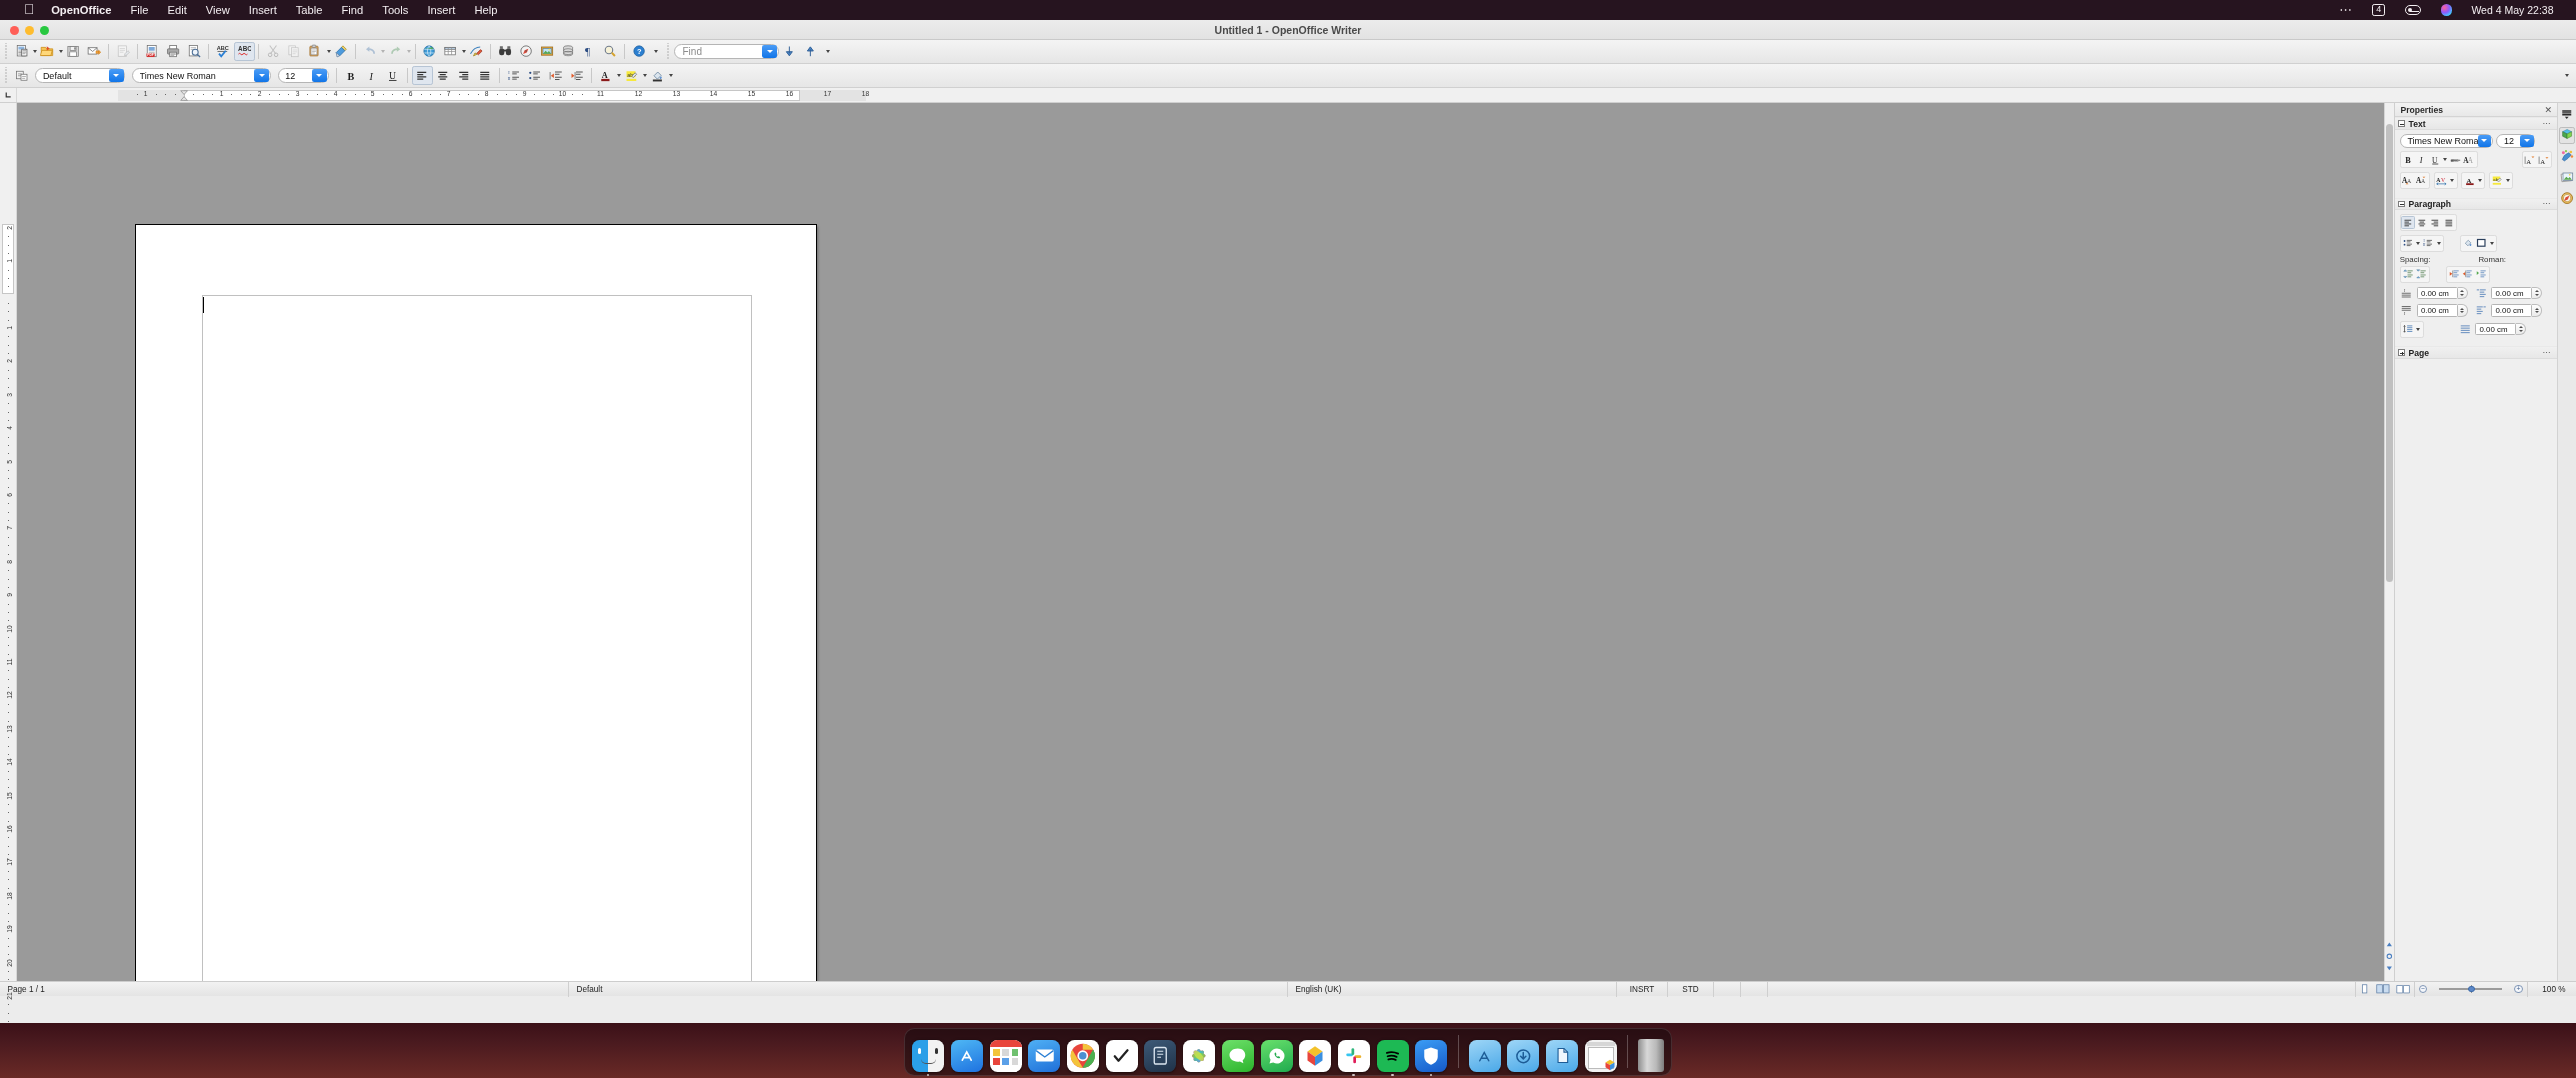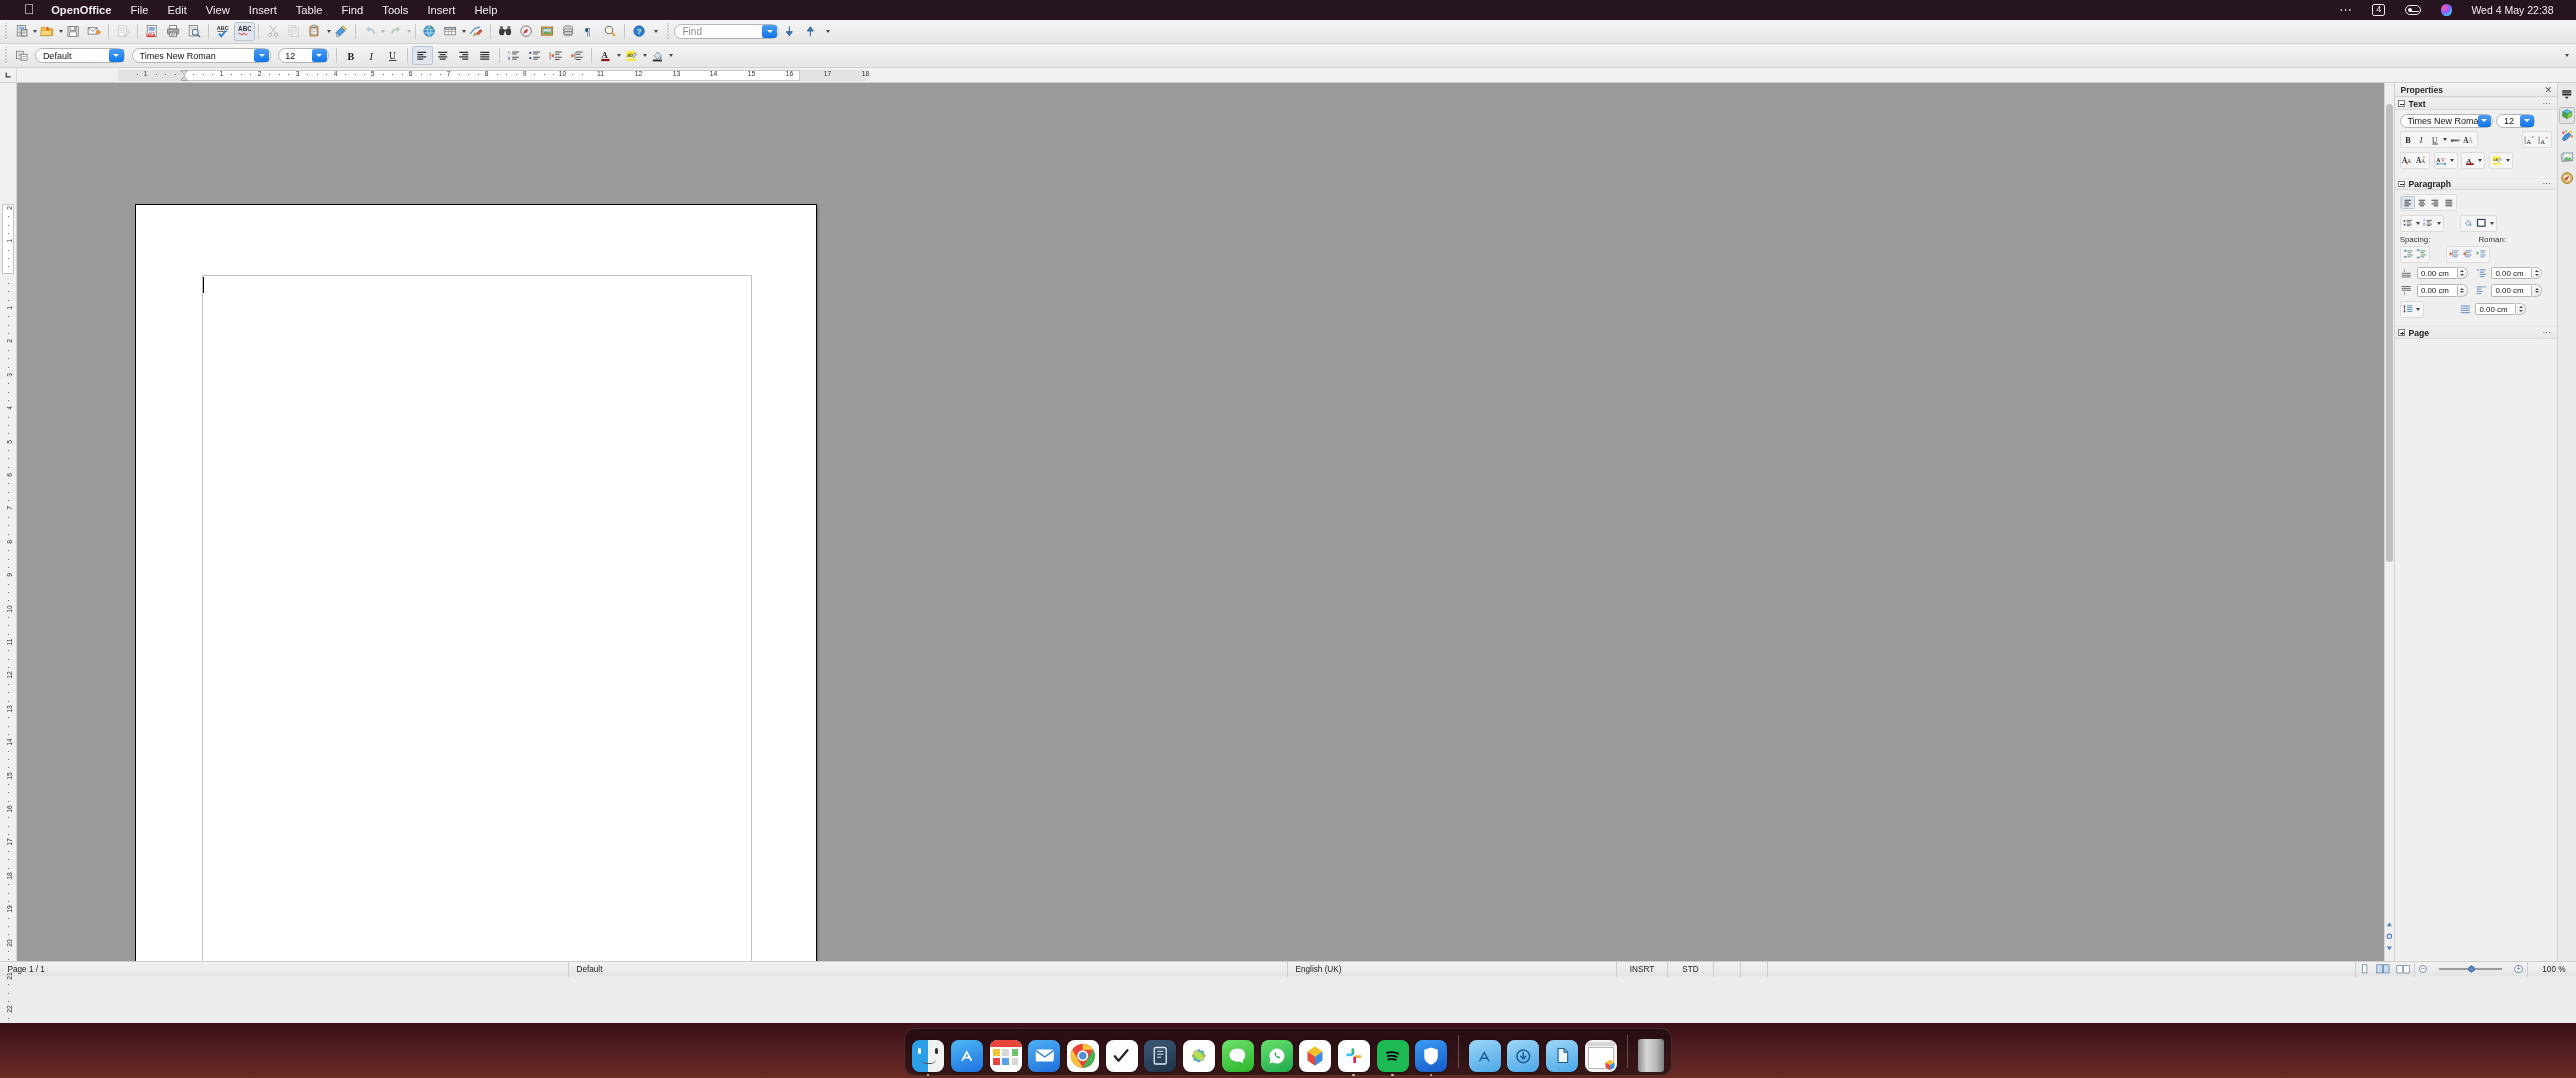--- a/index.html
+++ b/index.html
@@ -202,20 +202,28 @@
     <span class="cc-dots">⋯</span>
     <span class="badge4">4</span>
     <span class="toggle-ic"></span>
     <span class="siri"></span>
     <span class="clock">Wed 4 May  22:38</span>
   </span>
 </div>
 
 <div id="win">
 
+  <div id="titlebar">
+    <div class="traffic">
+      <div class="tl r"></div>
+      <div class="tl y"></div>
+      <div class="tl g"></div>
+    </div>
+    <div id="wintitle">Untitled 1 - OpenOffice Writer</div>
+  </div>
 
   <div class="toolbar">
     <div class="grip"></div>
 
     <div class="tb-btn">
       <svg width="14.2" height="14.2" viewBox="0 0 19 19">
         <rect x="3" y="2" width="11" height="14" fill="#fff" stroke="#6b6b6b"></rect>
         <rect x="4.5" y="3.5" width="8" height="4" fill="#8fb6e0"></rect>
         <g stroke="#7f7f7f" stroke-width="1">
             <path d="M4.5 9.5h8M4.5 11.5h8M4.5 13.5h6"></path>

